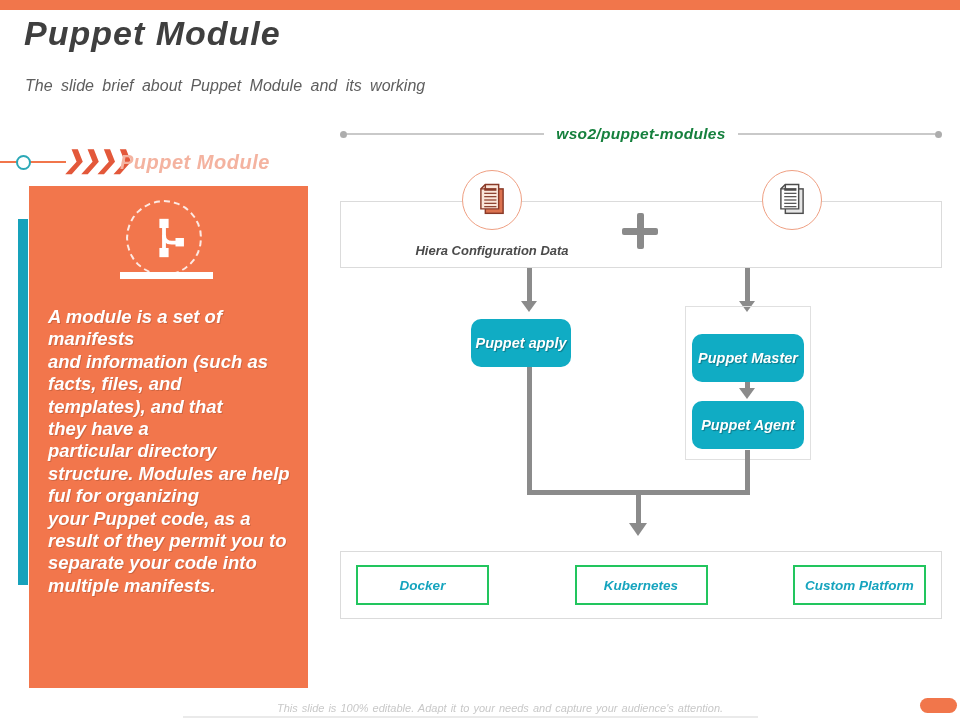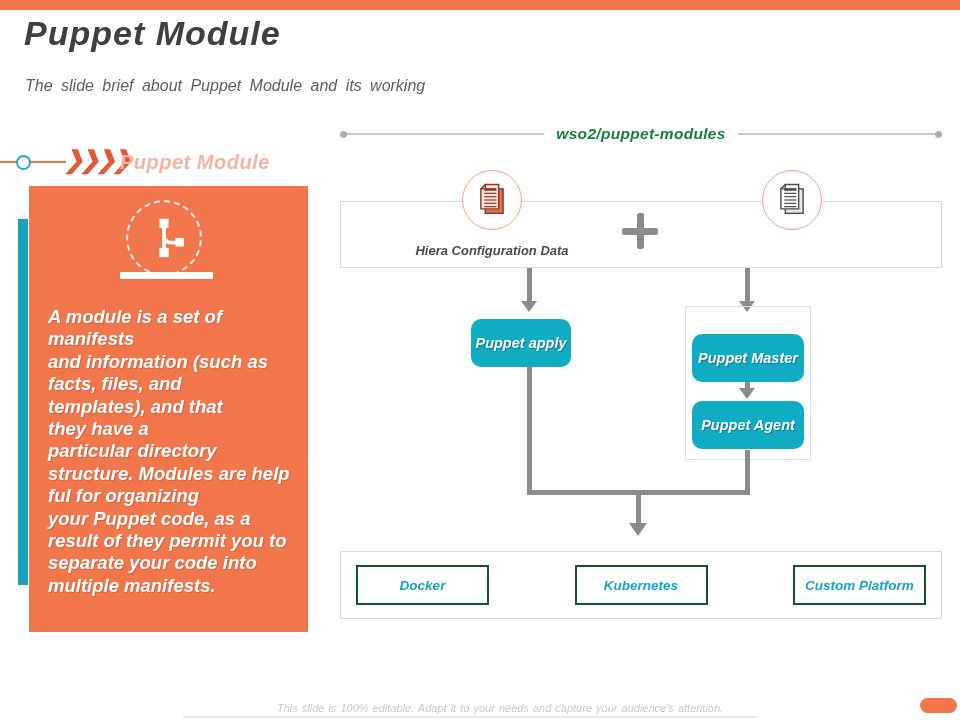--- a/index.html
+++ b/index.html
@@ -20,21 +20,21 @@
   .slide-subtitle{left:25px;top:77px;font-size:16px;color:#5E5E5E;word-spacing:4px;}
 
   
   .decor-line{left:0;top:161px;width:66px;height:2px;background:#F1764B;}
   .decor-circle{left:16px;top:155px;width:11px;height:11px;border:2px solid #2BA8B6;border-radius:50%;background:#fff;z-index:3;}
   .chevrons{left:64px;top:146px;font-size:24px;font-weight:700;color:#E3583A;letter-spacing:-4px;}
   .lp-heading{left:120px;top:151px;font-size:20px;font-weight:700;color:#F4B3A0;letter-spacing:.5px;}
 
   
   .teal-bar{left:18px;top:219px;width:10px;height:366px;background:#17A2BB;}
-  .orange-box{left:29px;top:186px;width:279px;height:446px;background:#F2764C;}
+  .orange-box{left:29px;top:186px;width:279px;height:502px;background:#F2764C;}
   .icon-dashed-circle{left:97px;top:14px;width:76px;height:76px;border:2px dashed rgba(255,255,255,.85);border-radius:50%;box-sizing:border-box;display:flex;align-items:center;justify-content:center;}
   .icon-underline{left:91px;top:86px;width:93px;height:7px;background:#ffffff;}
   .lp-description{left:19px;top:120px;width:254px;font-size:18.5px;line-height:22.4px;font-weight:700;color:#ffffff;white-space:pre-line;text-shadow:1px 1px 0 rgba(0,0,0,.15);}
 
   
   .diag-header{left:340px;top:124px;width:602px;height:20px;display:flex;align-items:center;}
   .diag-header .dot{width:7px;height:7px;border-radius:50%;background:#ADADAD;flex:0 0 auto;}
   .diag-header .hline{flex:1 1 auto;height:2px;background:#C9C9C9;}
   .diag-header .hdr-text{padding:0 12px;font-size:15.5px;font-weight:700;color:#15803d;letter-spacing:.3px;flex:0 0 auto;}
 
@@ -59,21 +59,21 @@
   .node{background:#10ACC4;border-radius:10px;display:flex;align-items:center;justify-content:center;
         color:#fff;font-weight:700;font-size:14.5px;text-shadow:1px 1px 1px rgba(0,0,0,.3);z-index:2;}
   .node-apply{left:471px;top:319px;width:100px;height:48px;}
   .node-master{left:692px;top:314px;width:112px;height:48px;margin-top:20px;}
   .node-agent{left:692px;top:401px;width:112px;height:48px;}
   .master-frame{left:685px;top:306px;width:126px;height:154px;border:1px solid #E0E0E0;box-sizing:border-box;}
 
   
   .platforms-box{left:340px;top:551px;width:602px;height:68px;border:1px solid #DBDBDB;box-sizing:border-box;
                  display:flex;align-items:center;justify-content:space-between;padding:0 15px;}
-  .platform{width:133px;height:40px;border:2px solid #14532d;box-sizing:border-box;display:flex;align-items:center;justify-content:center;
+  .platform{width:133px;height:40px;border:2px solid #22c55e;box-sizing:border-box;display:flex;align-items:center;justify-content:center;
             text-align:right;font-size:13.5px;font-weight:700;color:#16A4BE;line-height:15px;}
 </style>
 </head>
 <body>
 
 <div id="slide">
 
   <div class="abs topbar"></div>
 
   <div class="abs slide-title">Puppet Module</div>

